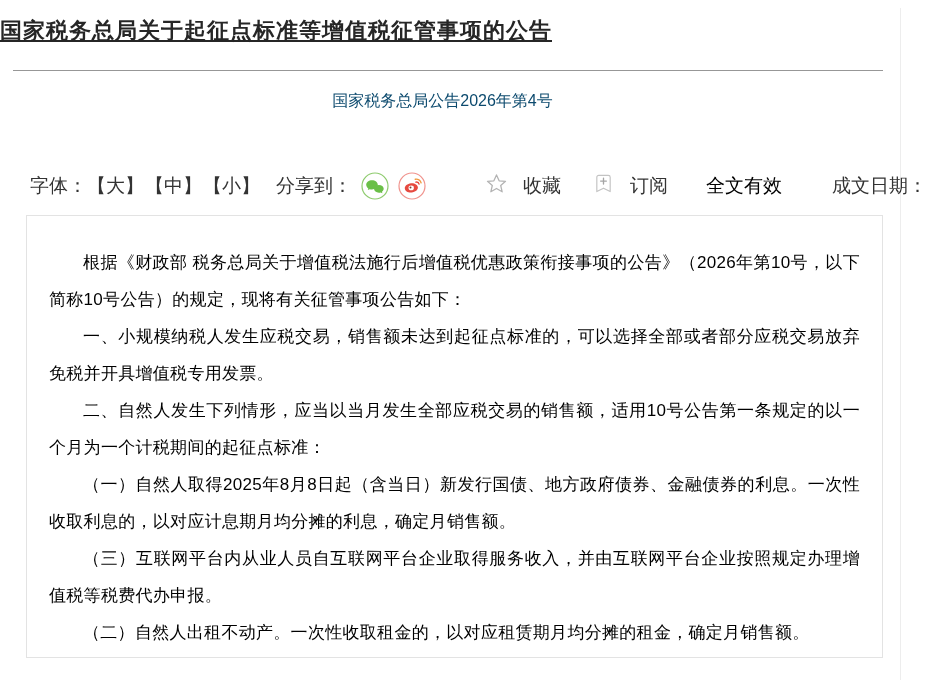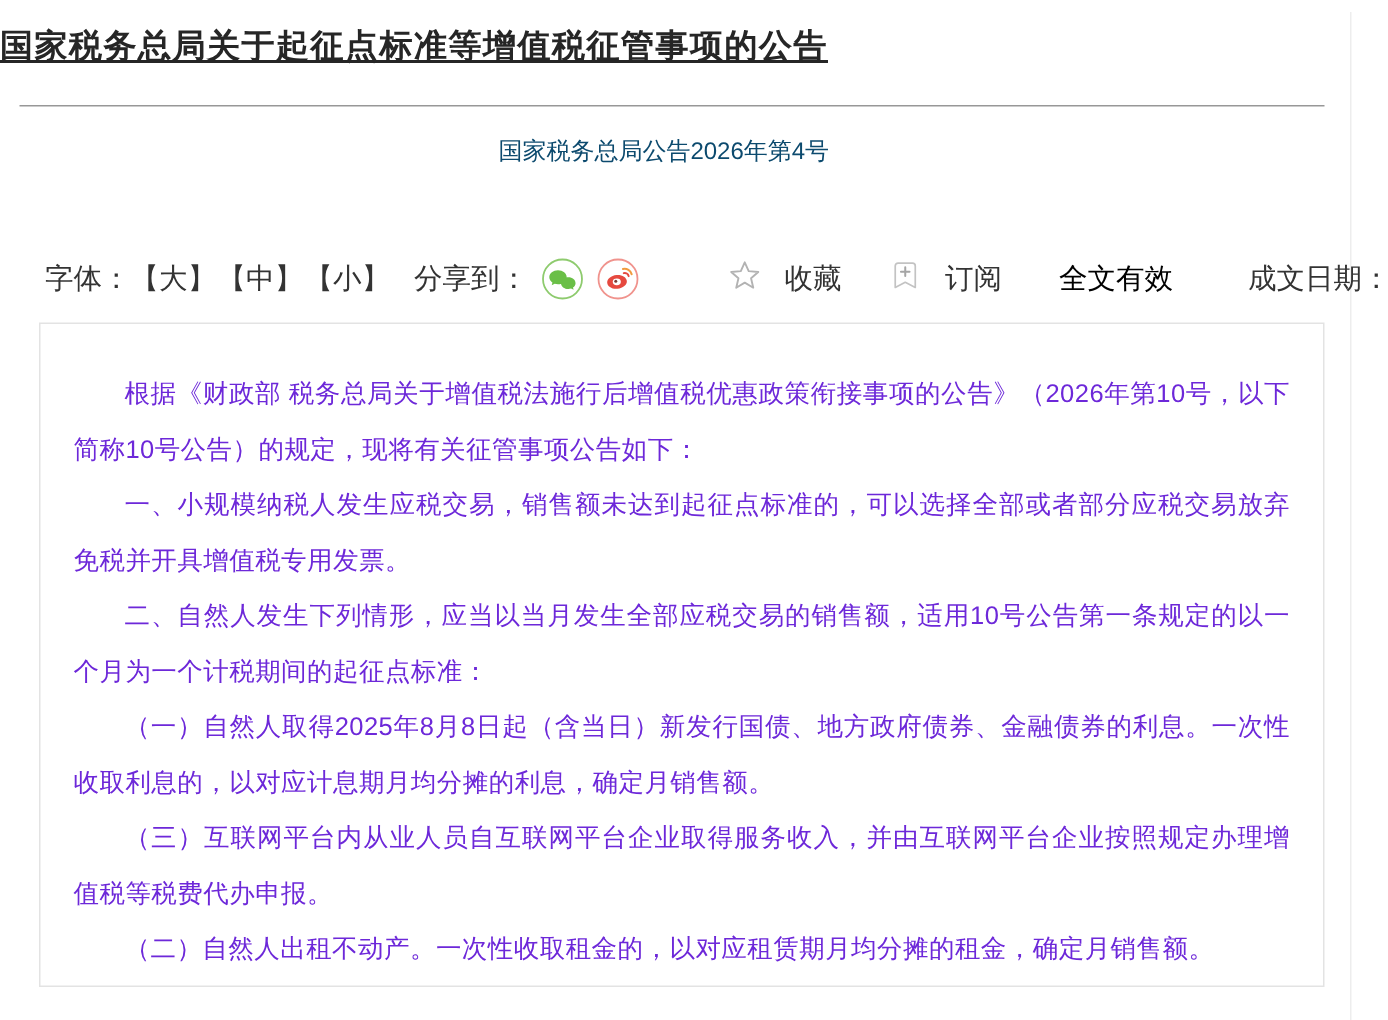--- a/index.html
+++ b/index.html
@@ -77,21 +77,21 @@
     left: 26px; top: 215px;
     width: 857px; height: 443px;
     border: 1px solid #e3e3e3;
     background: #fff;
     padding: 28px 22px 0 22px;
     overflow: hidden;
   }
   .content-box p {
     font-size: 17px;
     line-height: 37px;
-    color: #6d28d9;
+    color: #000000;
     text-indent: 2em;
     letter-spacing: 0.3px;
     text-align: justify;
   }
 </style>
 </head>
 <body>
 
 <div class="page-edge-line"></div>
 

